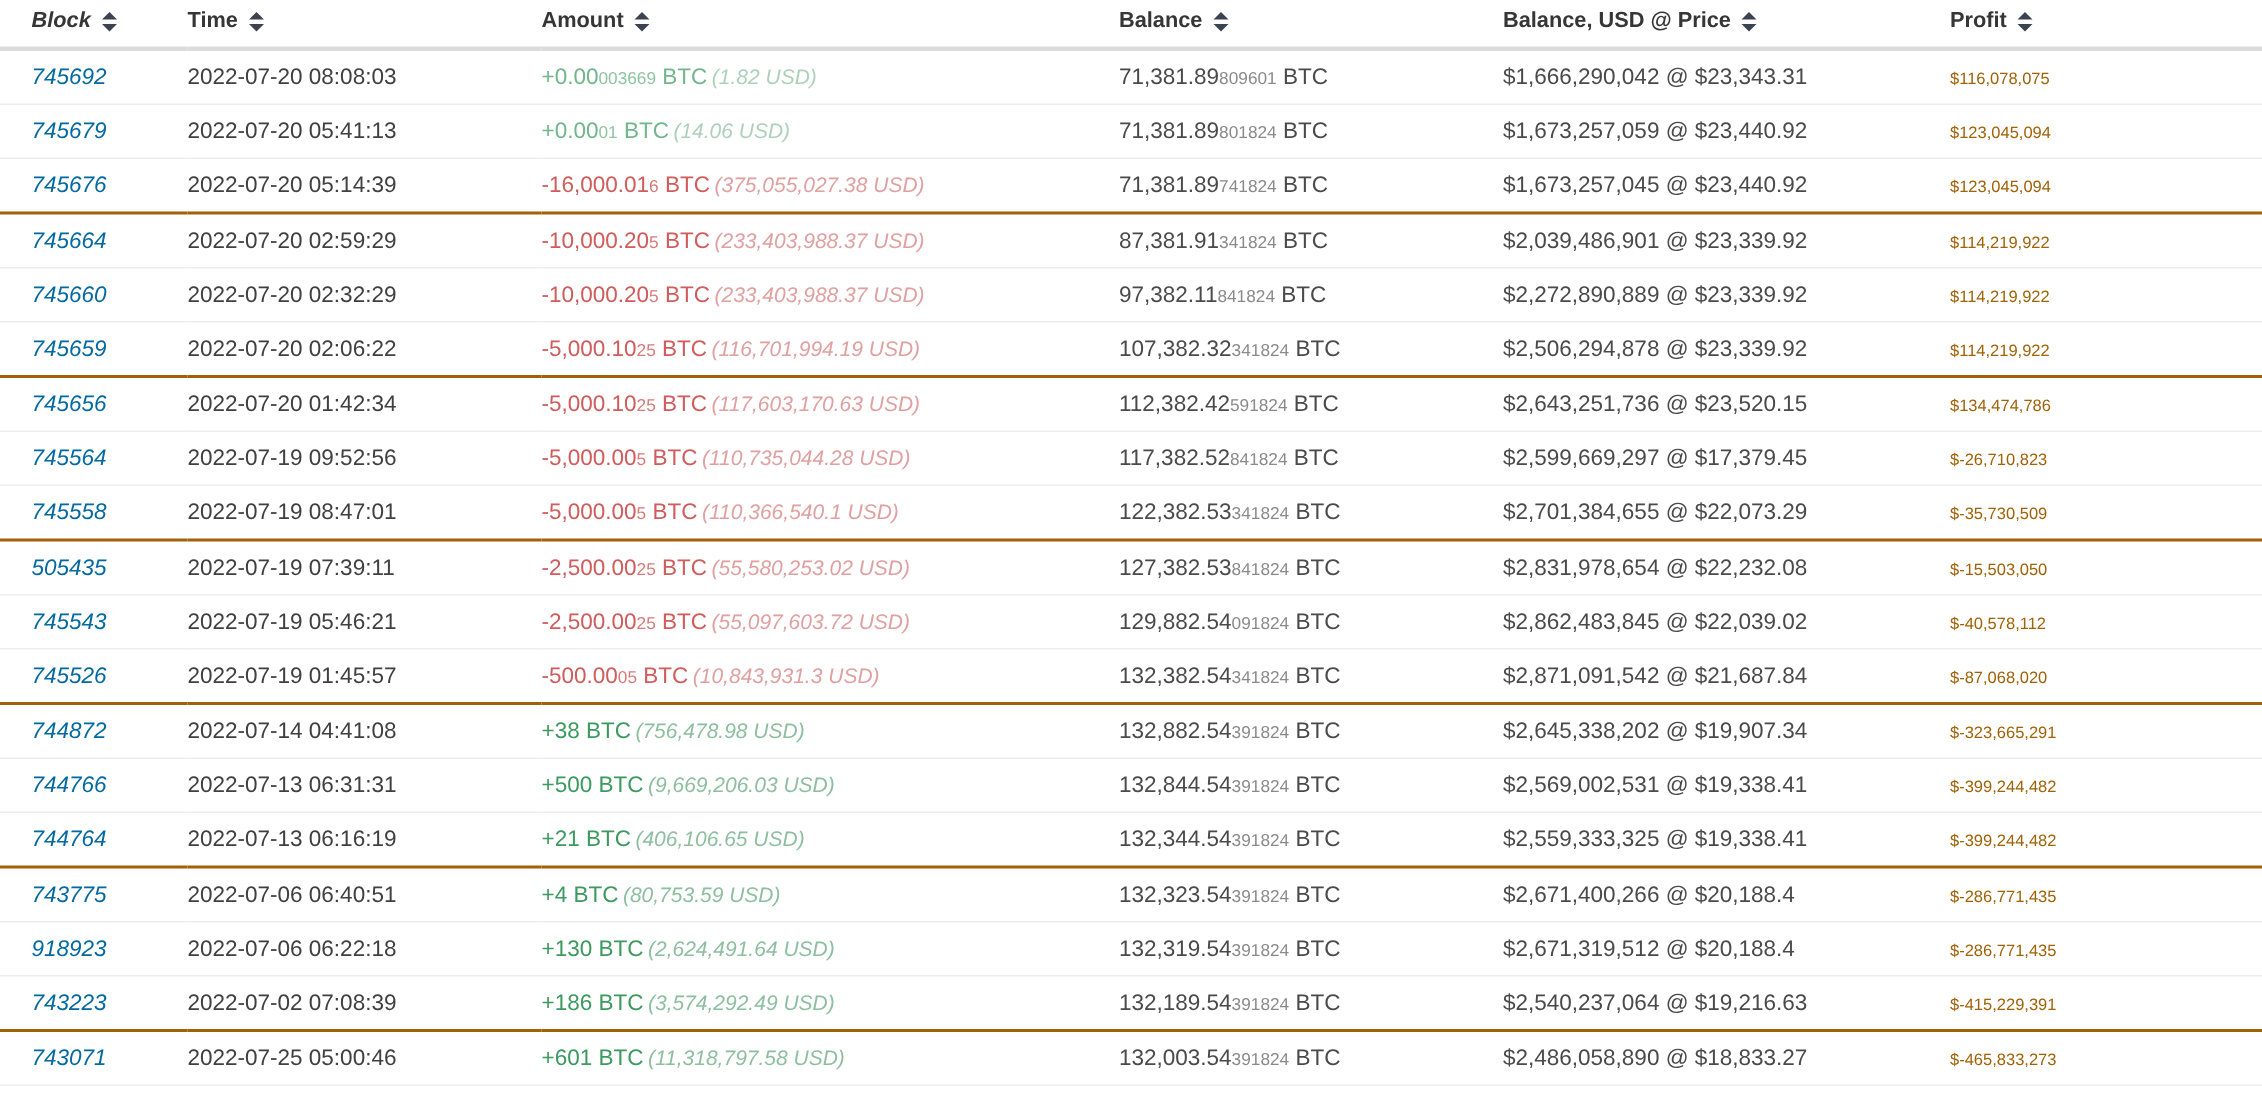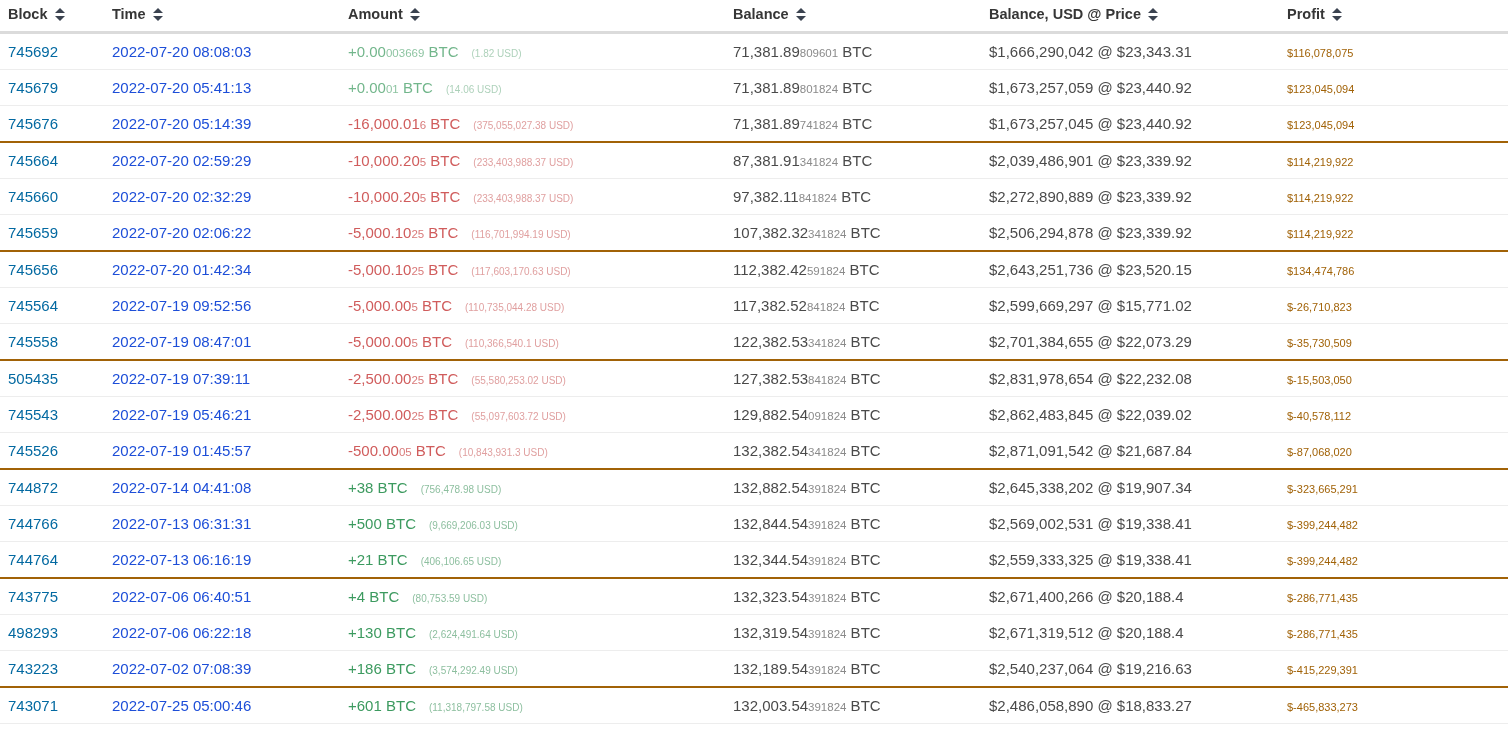--- a/index.html
+++ b/index.html
@@ -73,47 +73,48 @@
     border-bottom: 1px solid #ededed;
     color: #4a4a4a;
   }
   tbody tr:nth-child(3n) td {
     border-bottom: 2px solid #a16207;
   }
   tbody tr:last-child td {
     border-bottom: none;
   }
 
-  .c-block   { width: 104px; padding-left: 8px; }
+  .c-block   { width: 104px; padding-left: 21px; font-style: italic; }
   .c-time    { width: 236px; }
   .c-amount  { width: 385px; }
   .c-balance { width: 256px; }
   .c-usd     { width: 298px; }
   .c-profit  { width: 221px; }
 
   a.block-link {
     color: #0369a1;
     text-decoration: none;
     font-size: 15px;
   }
 
-  .time-text { color: #1d4ed8; }
+  .time-text { color: #404040; }
 
   
   .amt { font-size: 15px; }
   .amt.pos { color: #3c9a5f; }
   .amt.neg { color: #d05c5c; }
   .amt .small {
     font-size: 11.5px;
     opacity: 0.82;
   }
   .amt .unit { font-size: 15px; }
   .usd-paren {
-    font-size: 10px;
-    margin-left: 13px;
+    font-size: 14px;
+    margin-left: 3px;
+    font-style: italic;
   }
   .amt.pos .usd-paren { color: #8dbf9f; }
   .amt.neg .usd-paren { color: #e0a0a0; }
   .amt.faint { opacity: 0.72; }
 
   
   .bal { color: #4a4a4a; font-size: 15px; }
   .bal .frac { font-size: 11.5px; color: #8a8a8a; }
   .bal .unit { font-size: 15px; }
 
@@ -219,21 +220,21 @@
         <td class="c-amount"><span class="amt neg"><span>-5,000.10</span><span class="small">25</span><span class="unit"> BTC</span><span class="usd-paren">(117,603,170.63 USD)</span></span></td>
         <td class="c-balance"><span class="bal"><span>112,382.42</span><span class="frac">591824</span><span class="unit"> BTC</span></span></td>
         <td class="c-usd"><span class="usdprice">$2,643,251,736 @ $23,520.15</span></td>
         <td class="c-profit"><span class="profit">$134,474,786</span></td>
       </tr>
       <tr>
         <td class="c-block"><a class="block-link" href="#">745564</a></td>
         <td class="c-time"><span class="time-text">2022-07-19 09:52:56</span></td>
         <td class="c-amount"><span class="amt neg"><span>-5,000.00</span><span class="small">5</span><span class="unit"> BTC</span><span class="usd-paren">(110,735,044.28 USD)</span></span></td>
         <td class="c-balance"><span class="bal"><span>117,382.52</span><span class="frac">841824</span><span class="unit"> BTC</span></span></td>
-        <td class="c-usd"><span class="usdprice">$2,599,669,297 @ $15,771.02</span></td>
+        <td class="c-usd"><span class="usdprice">$2,599,669,297 @ $17,379.45</span></td>
         <td class="c-profit"><span class="profit">$-26,710,823</span></td>
       </tr>
       <tr>
         <td class="c-block"><a class="block-link" href="#">745558</a></td>
         <td class="c-time"><span class="time-text">2022-07-19 08:47:01</span></td>
         <td class="c-amount"><span class="amt neg"><span>-5,000.00</span><span class="small">5</span><span class="unit"> BTC</span><span class="usd-paren">(110,366,540.1 USD)</span></span></td>
         <td class="c-balance"><span class="bal"><span>122,382.53</span><span class="frac">341824</span><span class="unit"> BTC</span></span></td>
         <td class="c-usd"><span class="usdprice">$2,701,384,655 @ $22,073.29</span></td>
         <td class="c-profit"><span class="profit">$-35,730,509</span></td>
       </tr>
@@ -287,21 +288,21 @@
       </tr>
       <tr>
         <td class="c-block"><a class="block-link" href="#">743775</a></td>
         <td class="c-time"><span class="time-text">2022-07-06 06:40:51</span></td>
         <td class="c-amount"><span class="amt pos"><span>+4</span><span class="unit"> BTC</span><span class="usd-paren">(80,753.59 USD)</span></span></td>
         <td class="c-balance"><span class="bal"><span>132,323.54</span><span class="frac">391824</span><span class="unit"> BTC</span></span></td>
         <td class="c-usd"><span class="usdprice">$2,671,400,266 @ $20,188.4</span></td>
         <td class="c-profit"><span class="profit">$-286,771,435</span></td>
       </tr>
       <tr>
-        <td class="c-block"><a class="block-link" href="#">498293</a></td>
+        <td class="c-block"><a class="block-link" href="#">918923</a></td>
         <td class="c-time"><span class="time-text">2022-07-06 06:22:18</span></td>
         <td class="c-amount"><span class="amt pos"><span>+130</span><span class="unit"> BTC</span><span class="usd-paren">(2,624,491.64 USD)</span></span></td>
         <td class="c-balance"><span class="bal"><span>132,319.54</span><span class="frac">391824</span><span class="unit"> BTC</span></span></td>
         <td class="c-usd"><span class="usdprice">$2,671,319,512 @ $20,188.4</span></td>
         <td class="c-profit"><span class="profit">$-286,771,435</span></td>
       </tr>
       <tr>
         <td class="c-block"><a class="block-link" href="#">743223</a></td>
         <td class="c-time"><span class="time-text">2022-07-02 07:08:39</span></td>
         <td class="c-amount"><span class="amt pos"><span>+186</span><span class="unit"> BTC</span><span class="usd-paren">(3,574,292.49 USD)</span></span></td>

